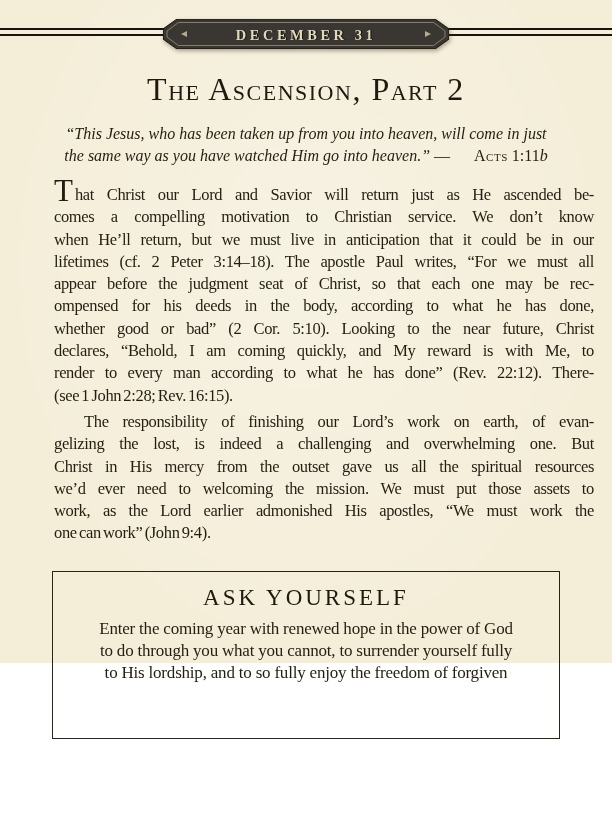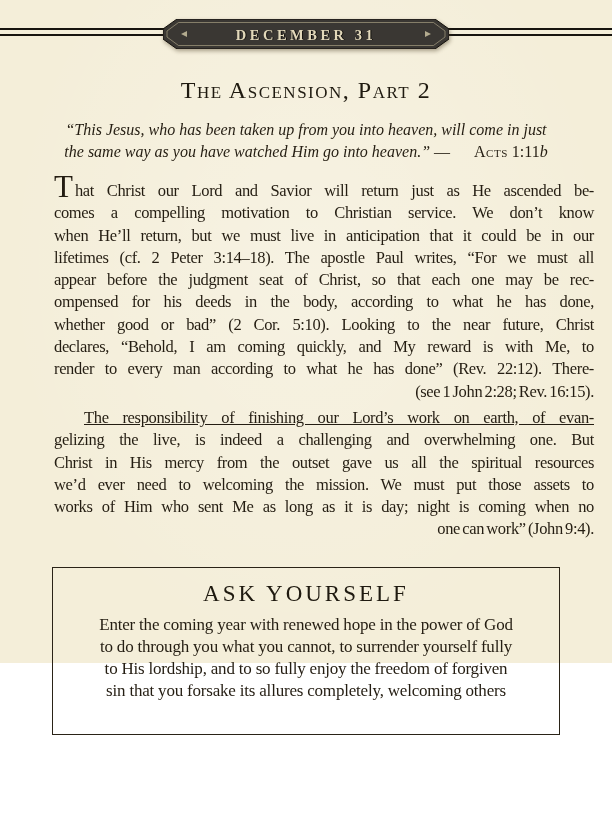--- a/index.html
+++ b/index.html
@@ -30,23 +30,23 @@
   .banner-label-shadow {
     font-family: "Liberation Serif", serif;
     font-size: 14.5px; font-weight: bold; letter-spacing: 3.5px;
   }
   .banner-label-face {
     font-family: "Liberation Serif", serif;
     font-size: 14.5px; font-weight: bold; letter-spacing: 3.5px;
   }
   
   .title {
-    margin: 28px 0 0 0;
+    margin: 22px 0 0 0;
     text-align: center;
-    font-size: 24px; font-weight: normal;
+    font-size: 32px; font-weight: normal;
     font-variant: small-caps;
     letter-spacing: 1.5px;
     color: #1f1a10;
   }
   
   .epigraph {
     margin: 15px auto 0 auto;
     width: 540px;
     text-align: center;
     font-size: 16px; line-height: 22px;
@@ -61,22 +61,22 @@
   .bodytext {
     margin: 17px 36px 0 54px;
     width: 540px;
     font-size: 16.5px; line-height: 22.3px;
     letter-spacing: -0.35px; word-spacing: -1.6px;
     color: #241d12;
   }
   .para { margin: 0; }
   .para + .para { margin-top: 4px; }
   .jline { text-align: justify; text-align-last: justify; }
-  .lline { text-align: right; }
-  .indent { padding-left: 30px; text-decoration: underline; }
+  .lline { text-align: left; }
+  .indent { padding-left: 30px; }
   .raised-cap {
     font-size: 31px; line-height: 0;
     position: relative; top: 1px;
     padding-right: 2px;
     letter-spacing: 0;
   }
   
   .askbox {
     margin: 26px auto 8px auto;
     width: 508px; height: 168px;
@@ -132,29 +132,28 @@
       <div class="jline">lifetimes (cf. 2 Peter 3:14–18). The apostle Paul writes, “For we must all</div>
       <div class="jline">appear before the judgment seat of Christ, so that each one may be rec-</div>
       <div class="jline">ompensed for his deeds in the body, according to what he has done,</div>
       <div class="jline">whether good or bad” (2 Cor. 5:10). Looking to the near future, Christ</div>
       <div class="jline">declares, “Behold, I am coming quickly, and My reward is with Me, to</div>
       <div class="jline">render to every man according to what he has done” (Rev. 22:12). There-</div>
       <div class="lline">(see 1 John 2:28; Rev. 16:15).</div>
     </div>
     <div class="para">
       <div class="jline indent">The responsibility of finishing our Lord’s work on earth, of evan-</div>
-      <div class="jline">gelizing the live, is indeed a challenging and overwhelming one. But</div>
+      <div class="jline">gelizing the lost, is indeed a challenging and overwhelming one. But</div>
       <div class="jline">Christ in His mercy from the outset gave us all the spiritual resources</div>
       <div class="jline">we’d ever need to welcoming the mission. We must put those assets to</div>
-      <div class="jline">works of Him who sent Me as long as it is day; night is coming when no</div>
+      <div class="jline">work, as the Lord earlier admonished His apostles, “We must work the</div>
       <div class="lline">one can work” (John 9:4).</div>
     </div>
   </div>
 
   <aside class="askbox">
     <h2>ASK YOURSELF</h2>
     <div class="ask-line">Enter the coming year with renewed hope in the power of God</div>
     <div class="ask-line">to do through you what you cannot, to surrender yourself fully</div>
     <div class="ask-line">to His lordship, and to so fully enjoy the freedom of forgiven</div>
-    <div class="ask-line">sin that you forsake its allures completely, welcoming others</div>
   </aside>
 
 </div>
 
 </body></html>

